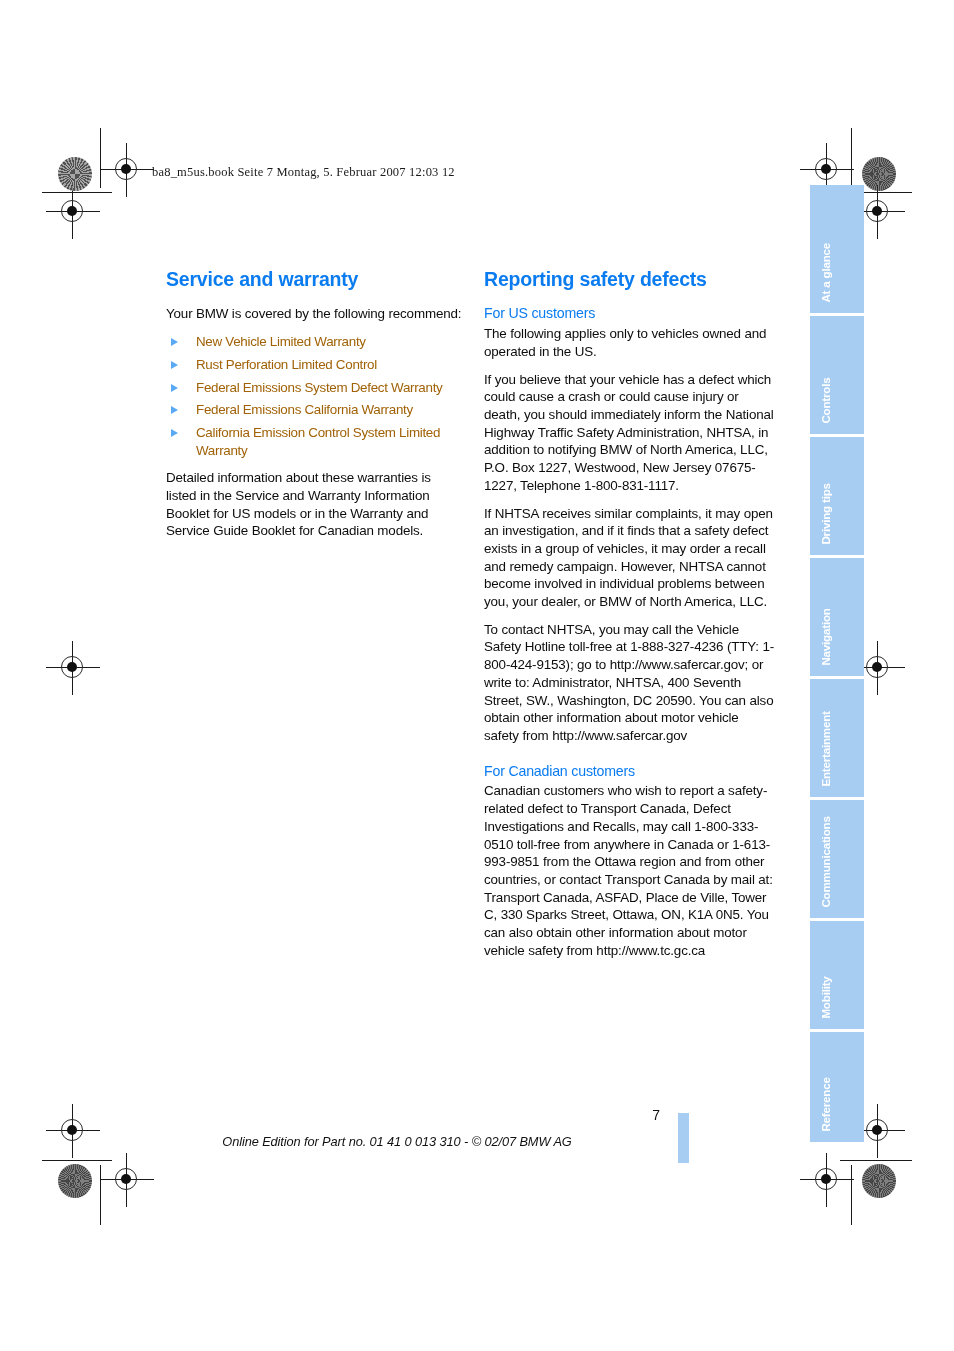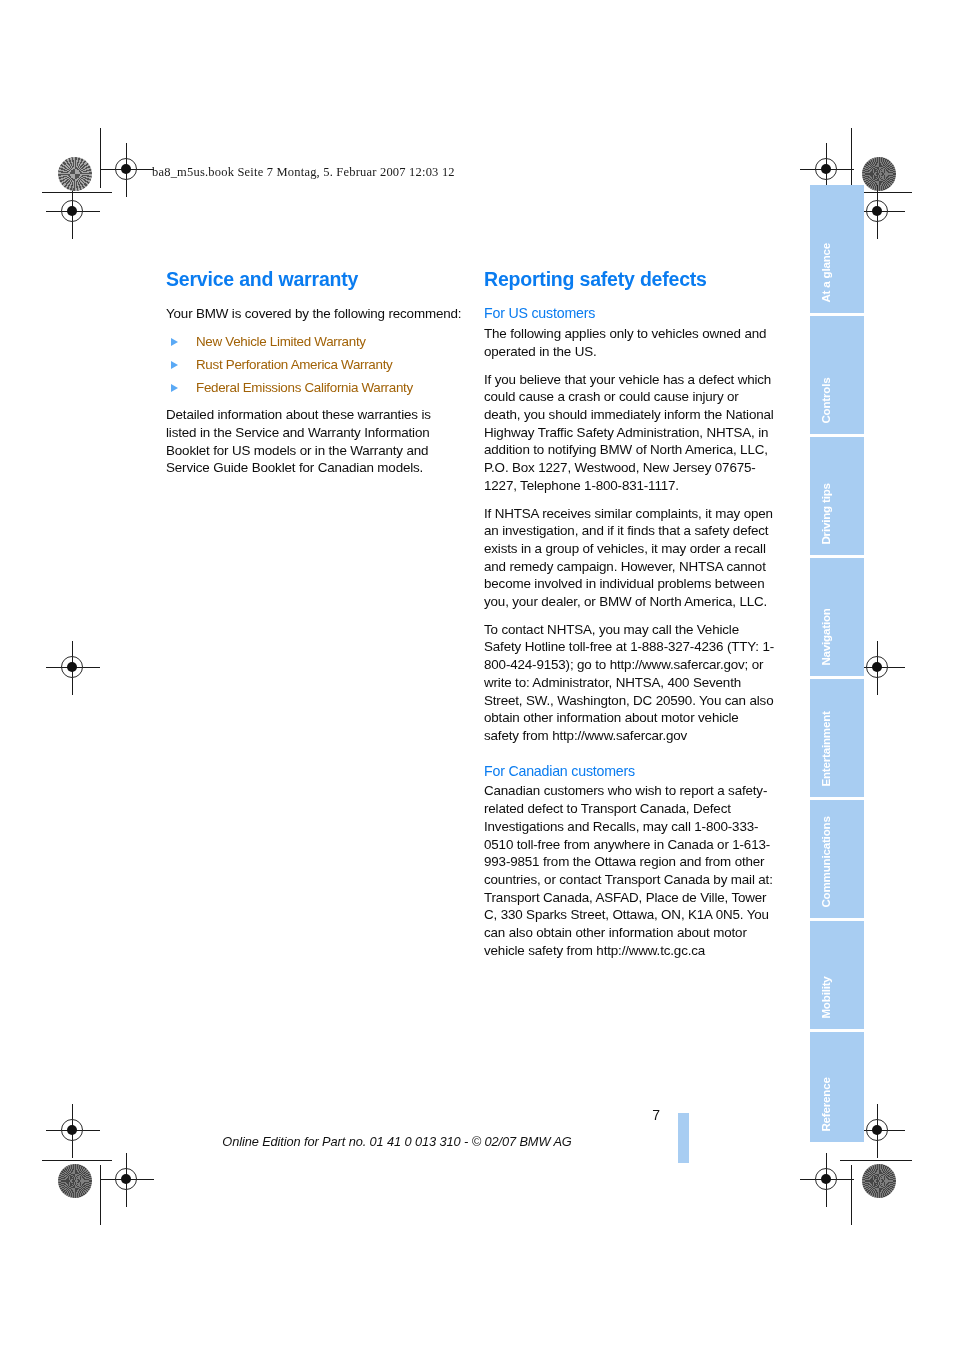--- a/index.html
+++ b/index.html
@@ -279,22 +279,24 @@
   <div class="halftone dense" style="left:58px; top:1164px;"></div>
   <div class="halftone dense" style="left:862px; top:1164px;"></div>
 
   <div class="file-header">ba8_m5us.book  Seite 7  Montag, 5. Februar 2007  12:03 12</div>
 
   <div class="col col-left">
     <h1 class="section-title">Service and warranty</h1>
     <p class="body-text">Your BMW is covered by the following recommend:</p>
     <ul class="bullet-list">
       <li><span class="tri"></span><span>New Vehicle Limited Warranty</span></li>
-      <li><span class="tri"></span><span>Rust Perforation America Warranty</span></li>
+      <li><span class="tri"></span><span>Rust Perforation Limited Control</span></li>
+      <li><span class="tri"></span><span>Federal Emissions System Defect Warranty</span></li>
       <li><span class="tri"></span><span>Federal Emissions California Warranty</span></li>
+      <li><span class="tri"></span><span>California Emission Control System Limited Warranty</span></li>
     </ul>
     <p class="body-text">Detailed information about these warranties is listed in the Service and Warranty Information Booklet for US models or in the Warranty and Service Guide Booklet for Canadian models.</p>
   </div>
 
   <div class="col col-right">
     <h1 class="section-title">Reporting safety defects</h1>
 
     <h2 class="sub-title">For US customers</h2>
     <p class="body-text">The following applies only to vehicles owned and operated in the US.</p>
     <p class="body-text">If you believe that your vehicle has a defect which could cause a crash or could cause injury or death, you should immediately inform the National Highway Traffic Safety Administration, NHTSA, in addition to notifying BMW of North America, LLC, P.O. Box 1227, Westwood, New Jersey 07675-1227, Telephone 1-800-831-1117.</p>

